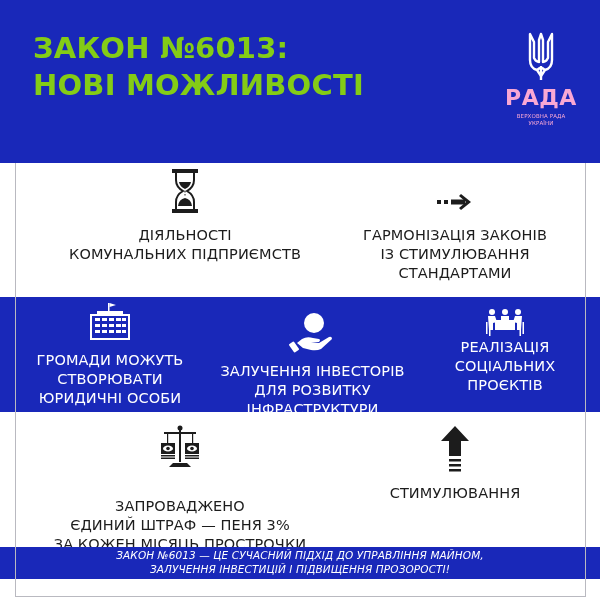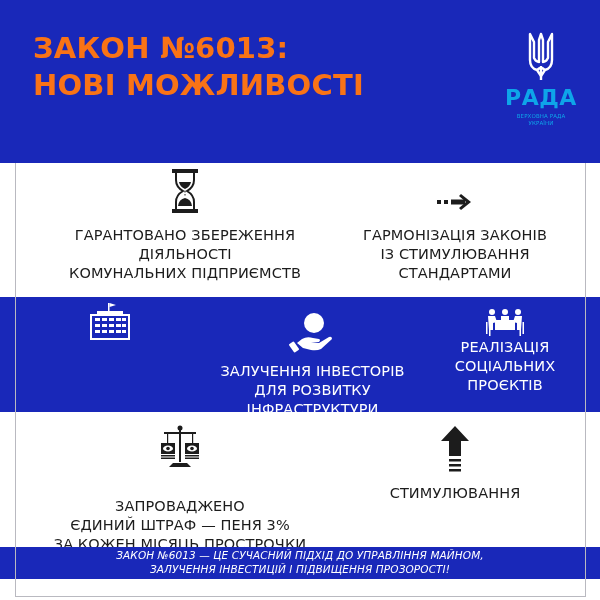--- a/index.html
+++ b/index.html
@@ -5,24 +5,24 @@
   * { margin:0; padding:0; box-sizing:border-box; }
   html, body { width:600px; height:600px; background:#ffffff; overflow:hidden; }
   body { position:relative; font-family:"DejaVu Sans", "Liberation Sans", sans-serif; }
 
   .frame-line { position:absolute; width:1px; background:#b9b9c0; }
   .frame-left { left:15px; top:163px; height:434px; }
   .frame-right { left:585px; top:163px; height:434px; }
   .frame-bottom { position:absolute; left:15px; top:596px; width:571px; height:1px; background:#b9b9c0; }
 
   .header { position:absolute; left:0; top:0; width:600px; height:163px; background:#1928b9; }
-  .title { position:absolute; left:33px; top:30px; color:#f97316; font-family:"DejaVu Sans", sans-serif; font-weight:bold; font-size:29px; line-height:37px; letter-spacing:0.2px; }
+  .title { position:absolute; left:33px; top:30px; color:#84cc16; font-family:"DejaVu Sans", sans-serif; font-weight:bold; font-size:29px; line-height:37px; letter-spacing:0.2px; }
   .title div { white-space:nowrap; }
 
-  .logo { position:absolute; left:500px; top:32px; width:82px; text-align:center; color:#0ea5e9; }
+  .logo { position:absolute; left:500px; top:32px; width:82px; text-align:center; color:#f9a8d4; }
   .logo svg { display:block; margin:0 auto; }
   .logo-name { font-family:"DejaVu Sans", sans-serif; font-weight:bold; font-size:22px; line-height:24px; margin-top:4px; letter-spacing:0.5px; }
   .logo-sub { font-size:5.5px; line-height:7px; margin-top:3px; letter-spacing:0.1px; }
 
   .band-white { position:absolute; left:16px; width:569px; background:#ffffff; }
   .band-blue { position:absolute; left:0; width:600px; background:#1928b9; }
 
   .item { position:absolute; text-align:center; font-family:"DejaVu Sans", sans-serif; font-size:14.5px; line-height:19px; letter-spacing:0.1px; }
   .item.dark { color:#1c1c1c; }
   .item.light { color:#ffffff; }
@@ -58,21 +58,20 @@
 <div class="item dark" style="left:40px;top:168px;width:290px;">
   <svg class="icon" width="30" height="46" viewBox="0 0 30 46">
     <rect x="2" y="1" width="26" height="4" fill="#1c1c1c"></rect>
     <rect x="2" y="41" width="26" height="4" fill="#1c1c1c"></rect>
     <path d="M6 5 L6 12 Q6 19 13 23 Q6 27 6 34 L6 41 M24 5 L24 12 Q24 19 17 23 Q24 27 24 34 L24 41" stroke="#1c1c1c" stroke-width="2" fill="none"></path>
     <path d="M9 14 L21 14 Q20 19 15 21 Q10 19 9 14 Z" fill="#1c1c1c"></path>
     <path d="M8 38 Q9 31 15 30 Q21 31 22 38 Z" fill="#1c1c1c"></path>
     <line x1="15" y1="23" x2="15" y2="29" stroke="#1c1c1c" stroke-width="1" stroke-dasharray="1.5,1.5"></line>
   </svg>
   <div class="txt" style="margin-top:12px;">
-    <div>ГАРАНТОВАНО ЗБЕРЕЖЕННЯ</div>
     <div>ДІЯЛЬНОСТІ</div>
     <div>КОМУНАЛЬНИХ ПІДПРИЄМСТВ</div>
   </div>
 </div>
 
 <div class="item dark" style="left:325px;top:190px;width:260px;">
   <svg class="icon" width="40" height="24" viewBox="0 0 40 24">
     <rect x="2" y="10" width="4" height="4" fill="#1c1c1c"></rect>
     <rect x="9" y="10" width="4" height="4" fill="#1c1c1c"></rect>
     <rect x="16" y="9.5" width="14" height="5" fill="#1c1c1c"></rect>
@@ -104,20 +103,25 @@
         <rect x="22" y="21" width="5" height="3"></rect>
         <rect x="29" y="21" width="5" height="3"></rect>
         <rect x="35" y="21" width="4" height="3"></rect>
       <rect x="8" y="27" width="5" height="3"></rect>
         <rect x="15" y="27" width="5" height="3"></rect>
         <rect x="22" y="27" width="5" height="3"></rect>
         <rect x="29" y="27" width="5" height="3"></rect>
         <rect x="35" y="27" width="4" height="3"></rect>
     </g>
   </svg>
+  <div class="txt" style="margin-top:10px;">
+    <div>ГРОМАДИ МОЖУТЬ</div>
+    <div>СТВОРЮВАТИ</div>
+    <div>ЮРИДИЧНІ ОСОБИ</div>
+  </div>
 </div>
 
 <div class="item light" style="left:205px;top:312px;width:215px;">
   <svg class="icon" width="48" height="42" viewBox="0 0 48 42">
     <circle cx="25" cy="11" r="10" fill="#ffffff"></circle>
     <path d="M8 31 L13 27 Q18 24 24 26 L30 27 Q32 28 30 30 L22 30 L30 31 L40 25 Q43 24 43 27 L32 37 Q28 39 22 38 L14 36 Z" fill="#ffffff"></path>
     <rect x="2" y="30" width="6" height="10" rx="1" transform="rotate(-35 5 35)" fill="#ffffff"></rect>
   </svg>
   <div class="txt" style="margin-top:8px;">
     <div>ЗАЛУЧЕННЯ ІНВЕСТОРІВ</div>

